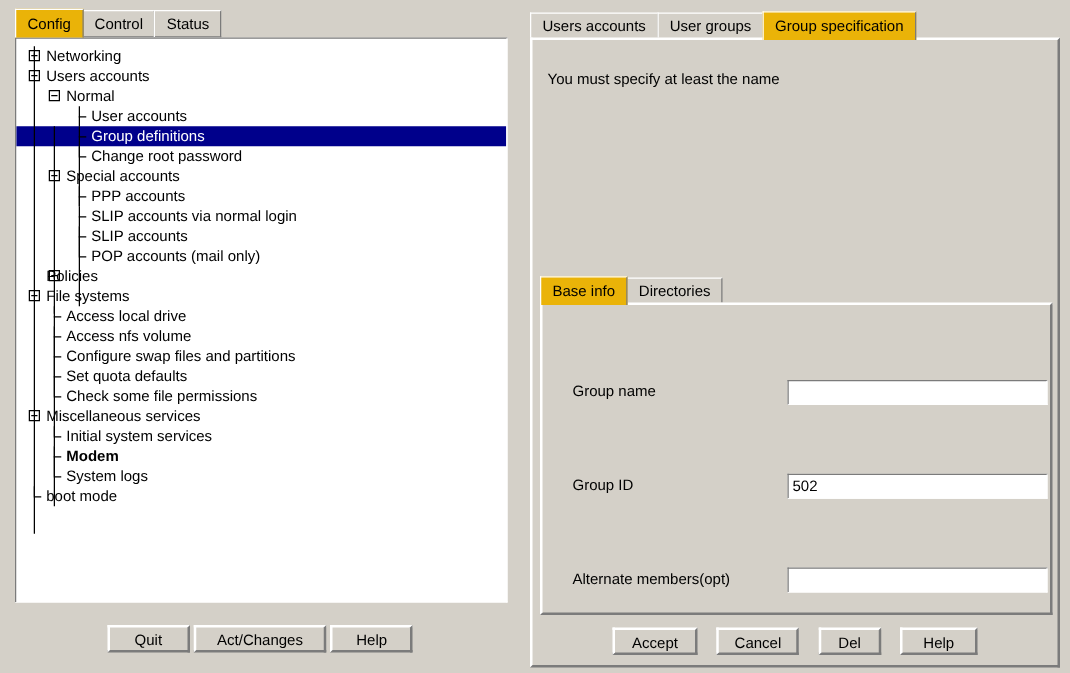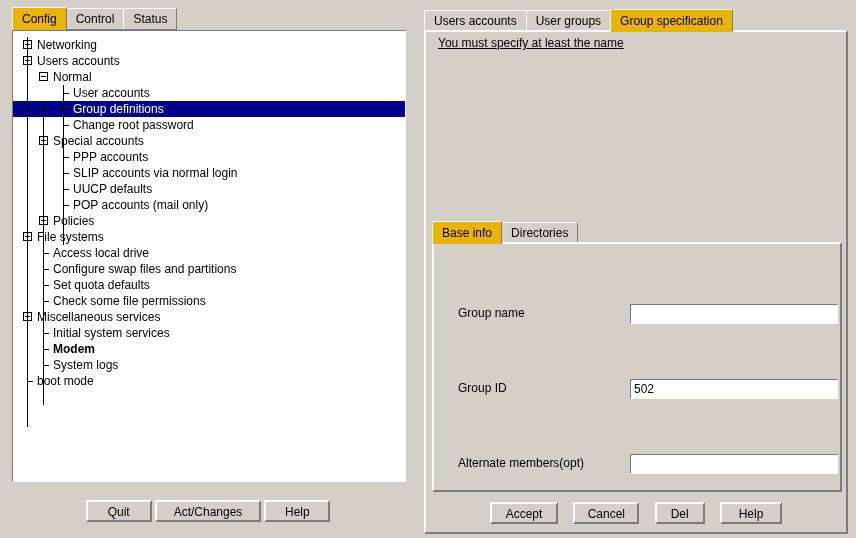--- a/index.html
+++ b/index.html
@@ -206,23 +206,22 @@
     background: #d4d0c8;
     border-top: 2px solid #ffffff;
     border-left: 2px solid #ffffff;
     border-right: 2px solid #7b7b7b;
     border-bottom: 2px solid #7b7b7b;
     box-sizing: border-box;
   }
   .hint {
     position: absolute;
     left: 12px;
-    top: 4px;
-    font-size: 12px;
-    text-decoration: underline;
+    top: 24px;
+    font-size: 12px;
   }
 
   .inner-tabstrip {
     position: absolute;
     left: 6px;
     top: 188px;
     height: 24px;
     display: flex;
     align-items: flex-end;
     text-align: center;
@@ -334,37 +333,41 @@
           <div class="node">
             <span class="elbow" style="left: 46px;"></span>
             <span class="label" style="left: 60px;">PPP accounts</span>
           </div>
           <div class="node">
             <span class="elbow" style="left: 46px;"></span>
             <span class="label" style="left: 60px;">SLIP accounts via normal login</span>
           </div>
           <div class="node">
             <span class="elbow" style="left: 46px;"></span>
-            <span class="label" style="left: 60px;">UUCP defaults</span>
+            <span class="label" style="left: 60px;">SLIP accounts</span>
           </div>
           <div class="node">
             <span class="elbow last" style="left: 46px;"></span>
             <span class="label" style="left: 60px;">POP accounts (mail only)</span>
           </div>
           <div class="node">
             <span class="exp plus" style="left: 26px;"></span>
-            <span class="label" style="left: 40px;">Policies</span>
+            <span class="label" style="left: 24px;">Policies</span>
           </div>
           <div class="node">
             <span class="exp" style="left: 10px;"></span>
             <span class="label" style="left: 24px;">File systems</span>
           </div>
           <div class="node">
             <span class="elbow" style="left: 26px;"></span>
             <span class="label" style="left: 40px;">Access local drive</span>
+          </div>
+          <div class="node">
+            <span class="elbow" style="left: 26px;"></span>
+            <span class="label" style="left: 40px;">Access nfs volume</span>
           </div>
           <div class="node">
             <span class="elbow" style="left: 26px;"></span>
             <span class="label" style="left: 40px;">Configure swap files and partitions</span>
           </div>
           <div class="node">
             <span class="elbow" style="left: 26px;"></span>
             <span class="label" style="left: 40px;">Set quota defaults</span>
           </div>
           <div class="node">

